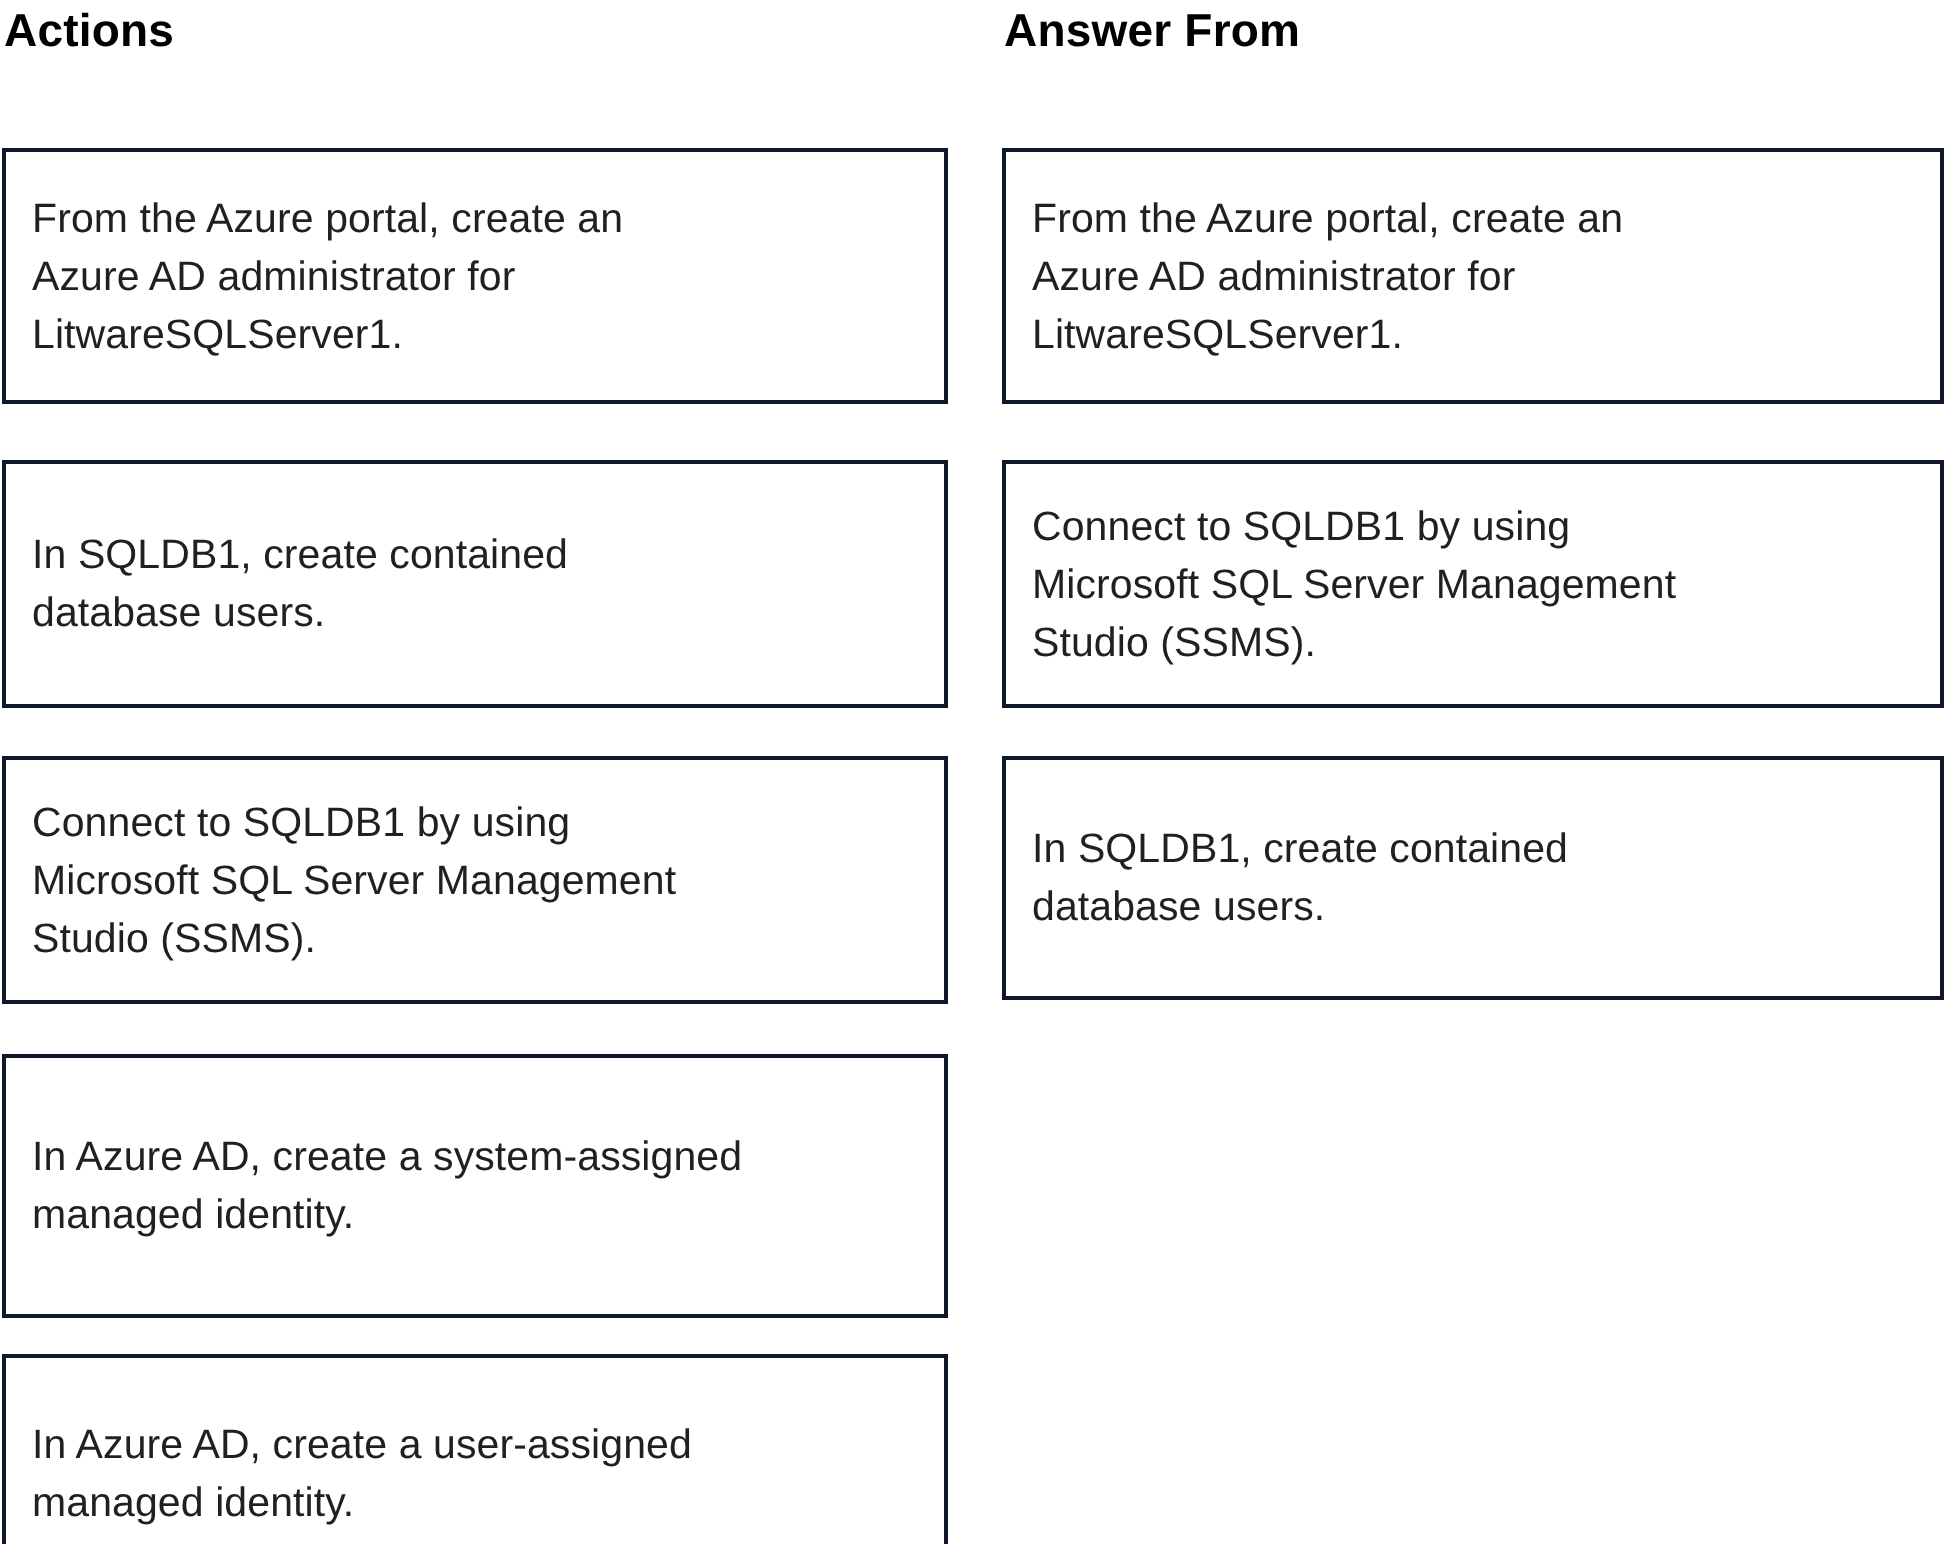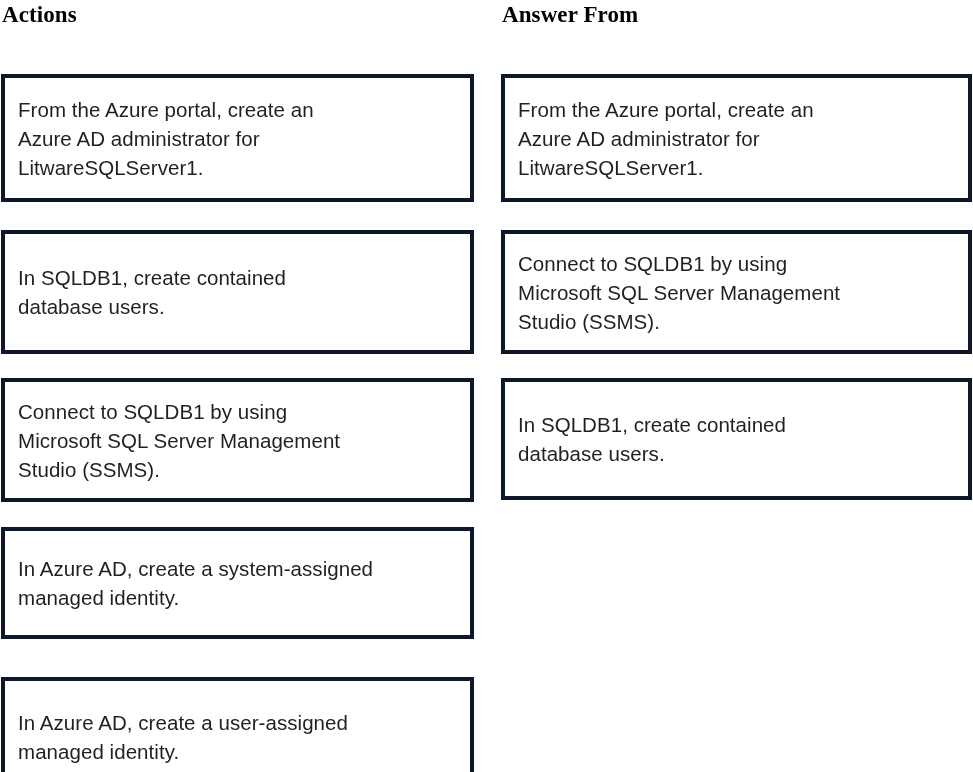--- a/index.html
+++ b/index.html
@@ -43,30 +43,29 @@
     line-height: 24px;
     letter-spacing: 0.1px;
     color: #000000;
     margin: 0;
     padding: 0 0 0 1px;
     height: 27px;
     overflow: hidden;
     display: flex;
     align-items: flex-end;
     white-space: nowrap;
-    font-family: Liberation Serif, serif;
   }
 
   .card-stack {
     position: relative;
   }
 
   .card {
     box-sizing: border-box;
-    border: 4px solid #0f172a;
+    border: 2px solid #0f172a;
     background: #ffffff;
     display: flex;
     align-items: center;
     padding: 0 12px 0 13px;
     position: absolute;
     left: 0;
     right: 0;
   }
 
   .card-text {
@@ -74,21 +73,21 @@
     line-height: 29px;
     color: #231f20;
     letter-spacing: 0.05px;
     white-space: pre-line;
   }
 
   
   .ac1 { top: 47px;  height: 128px; }
   .ac2 { top: 203px; height: 124px; }
   .ac3 { top: 351px; height: 124px; }
-  .ac4 { top: 500px; height: 112px; }
+  .ac4 { top: 500px; height: 132px; }
   .ac5 { top: 650px; height: 120px; }
 
   
   .an1 { top: 47px;  height: 128px; }
   .an2 { top: 203px; height: 124px; }
   .an3 { top: 351px; height: 122px; }
 </style>
 </head>
 <body>
 

